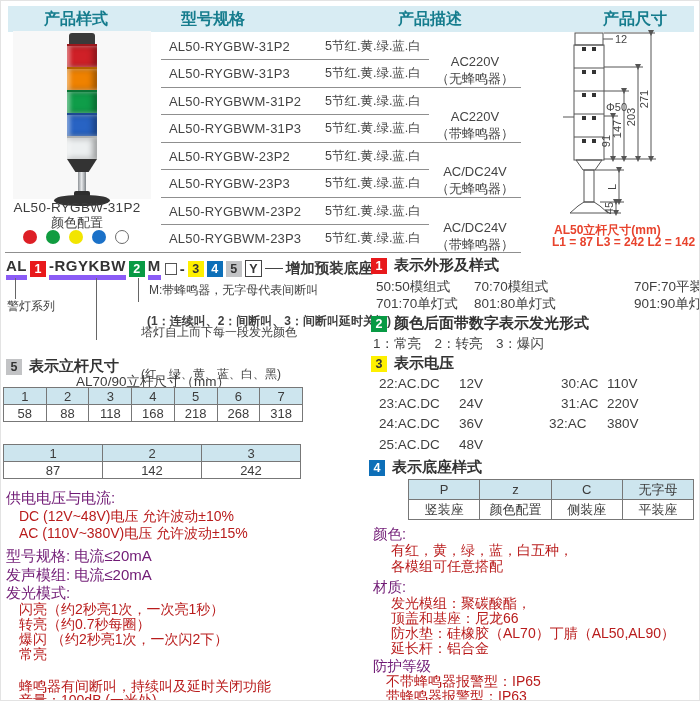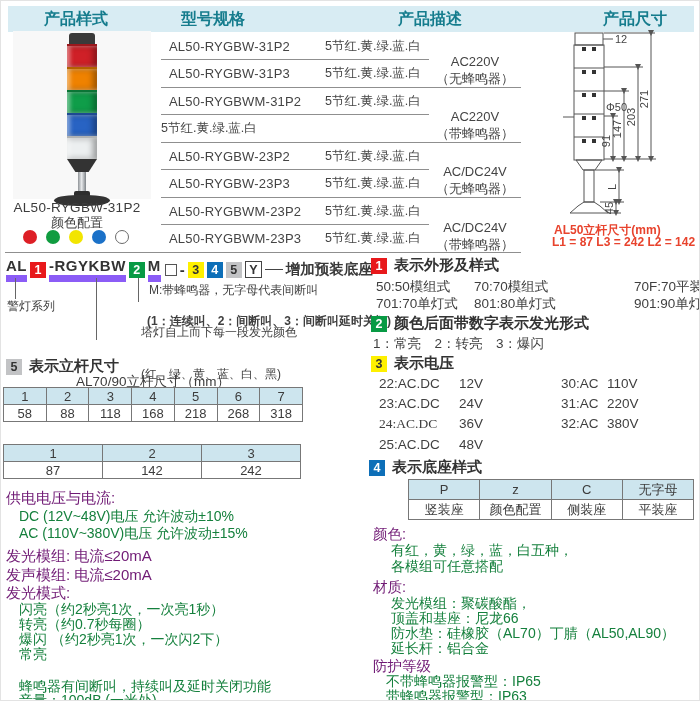--- a/index.html
+++ b/index.html
@@ -54,21 +54,21 @@
               align-items:center; font-size:13px; color:#444; line-height:17px; }
   .sect-divider { position:absolute; left:4px; top:251px; width:516px; border-top:1px solid var(--line,#8f8f8f); }
   
   .dim-svg { position:absolute; left:548px; top:28px; }
   .dim-note { position:absolute; color:var(--red-note,#e8432d); font-weight:bold; font-size:12px; white-space:nowrap; }
   .dn1 { left:553px; top:221px; }
   .dn2 { left:551px; top:234px; }
   
   .code-line { position:absolute; left:5px; top:256px; display:flex; align-items:center;
                gap:3px; font-size:15px; font-weight:bold; color:#333; }
-  .code-ul { border-bottom:7px solid #8b5cf6; padding-bottom:1px; letter-spacing:.5px; }
+  .code-ul { border-bottom:5px solid #8b5cf6; padding-bottom:1px; letter-spacing:.5px; }
   .cbox { width:16px; height:16px; display:inline-flex; align-items:center; justify-content:center;
           font-size:12.5px; font-weight:bold; }
   .cbox.red    { background:var(--box-red,#e8191c); color:#fff; }
   .cbox.green  { background:var(--box-green,#089a44); color:#fff; }
   .cbox.yellow { background:var(--box-yellow,#fef000); color:#333; }
   .cbox.blue   { background:var(--box-blue,#0d6fb8); color:#fff; }
   .cbox.gray   { background:var(--box-gray,#c2c3c5); color:#333; }
   .ybox { width:17px; height:17px; border:1.5px solid #444; background:#fff;
           display:inline-flex; align-items:center; justify-content:center; font-size:12.5px; font-weight:bold; }
   .msq { display:inline-block; width:12px; height:12px; border:1.2px solid #555; margin-left:1px; }
@@ -78,21 +78,21 @@
   .note { position:absolute; font-size:12px; color:#3f3f3f; white-space:nowrap; }
   
   .sec5-head { position:absolute; left:5px; top:356px; display:flex; gap:7px; align-items:center; }
   .sec-title { font-size:15px; font-weight:bold; color:#333; }
   .ptable-title { position:absolute; font-size:13.5px; color:#3c3c3c; transform:translateX(-50%); white-space:nowrap; }
   table.ptable { position:absolute; border-collapse:collapse; table-layout:fixed; }
   table.ptable td { border:1px solid #777; text-align:center; font-size:13px; height:17px; color:#3c3c3c; padding:0; }
   table.ptable tr.hd td { background:var(--cell-blue,#cde5ee); }
   
   .t15 { position:absolute; font-size:15px; color:#701a75; white-space:nowrap; }
-  .t14 { position:absolute; font-size:14px; color:#15803d; white-space:nowrap; }
+  .t14 { position:absolute; font-size:14px; color:#b91c1c; white-space:nowrap; }
   .t135 { position:absolute; font-size:13.5px; color:#3f3f3f; white-space:nowrap; }
   
   .rsec-head { position:absolute; display:flex; gap:7px; align-items:center; }
 </style>
 </head>
 <body>
 
 <div id="page">
 
   <div class="hdr-bar">
@@ -143,20 +143,21 @@
       </div>
     </div>
 
     <div class="mt-group">
       <div class="mt-rows">
         <div class="mt-row r1">
           <span class="mt-model">AL50-RYGBWM-31P2</span>
           <span class="mt-desc">5节红.黄.绿.蓝.白</span>
         </div>
         <div class="mt-row r2">
+          <span class="mt-model">AL50-RYGBWM-31P3</span>
           <span class="mt-desc">5节红.黄.绿.蓝.白</span>
         </div>
       </div>
       <div class="mt-volt">
         <div>AC220V</div>
         <div>（带蜂鸣器）</div>
       </div>
     </div>
 
     <div class="mt-group">
@@ -320,21 +321,21 @@
       <td>87</td>
       <td>142</td>
       <td>242</td>
     </tr>
   </tbody>
     </table>
 
   <div class="t15" style="left:5px;  top:488px;">供电电压与电流:</div>
   <div class="t14" style="left:18px; top:507px;">DC (12V~48V)电压 允许波动±10%</div>
   <div class="t14" style="left:18px; top:524px;">AC (110V~380V)电压 允许波动±15%</div>
-  <div class="t15" style="left:5px;  top:546px;">发光模组: 电流≤20mA</div>
+  <div class="t15" style="left:5px;  top:546px;">型号规格: 电流≤20mA</div>
   <div class="t15" style="left:5px;  top:565px;">发声模组: 电流≤20mA</div>
   <div class="t15" style="left:5px;  top:583px;">发光模式:</div>
   <div class="t14" style="left:18px; top:600px;">闪亮（约2秒亮1次，一次亮1秒）</div>
   <div class="t14" style="left:18px; top:615px;">转亮（约0.7秒每圈）</div>
   <div class="t14" style="left:18px; top:630px;">爆闪 （约2秒亮1次，一次闪2下）</div>
   <div class="t14" style="left:18px; top:645px;">常亮</div>
   <div class="t15" style="left:5px;  top:661px;margin-top:44px;">发声模式</div>
   <div class="t14" style="left:18px; top:677px;">蜂鸣器有间断叫，持续叫及延时关闭功能</div>
   <div class="t14" style="left:18px; top:691px;">音量：100dB (一米处)</div>
 
@@ -360,23 +361,23 @@
     <span class="sec-title">表示电压</span>
   </div>
   <div class="t135" style="left:378px; top:375px;">22:AC.DC</div>
   <div class="t135" style="left:458px; top:375px;">12V</div>
   <div class="t135" style="left:560px; top:375px;">30:AC</div>
   <div class="t135" style="left:606px; top:375px;">110V</div>
   <div class="t135" style="left:378px; top:395px;">23:AC.DC</div>
   <div class="t135" style="left:458px; top:395px;">24V</div>
   <div class="t135" style="left:560px; top:395px;">31:AC</div>
   <div class="t135" style="left:606px; top:395px;">220V</div>
-  <div class="t135" style="left:378px; top:415px;font-family:Liberation Serif, serif;">24:AC.DC</div>
+  <div class="t135" style="left:378px; top:415px;">24:AC.DC</div>
   <div class="t135" style="left:458px; top:415px;">36V</div>
-  <div class="t135" style="left:560px; top:415px;">32:AC</div>
+  <div class="t135" style="left:548px; top:415px;">32:AC</div>
   <div class="t135" style="left:606px; top:415px;">380V</div>
   <div class="t135" style="left:378px; top:436px;">25:AC.DC</div>
   <div class="t135" style="left:458px; top:436px;">48V</div>
 
   <div class="rsec-head" style="left:368px; top:457px;">
     <span class="cbox blue">4</span>
     <span class="sec-title">表示底座样式</span>
   </div>
   <table class="ptable" style="left:407px; top:478px; width:286px;">
     <tbody>

